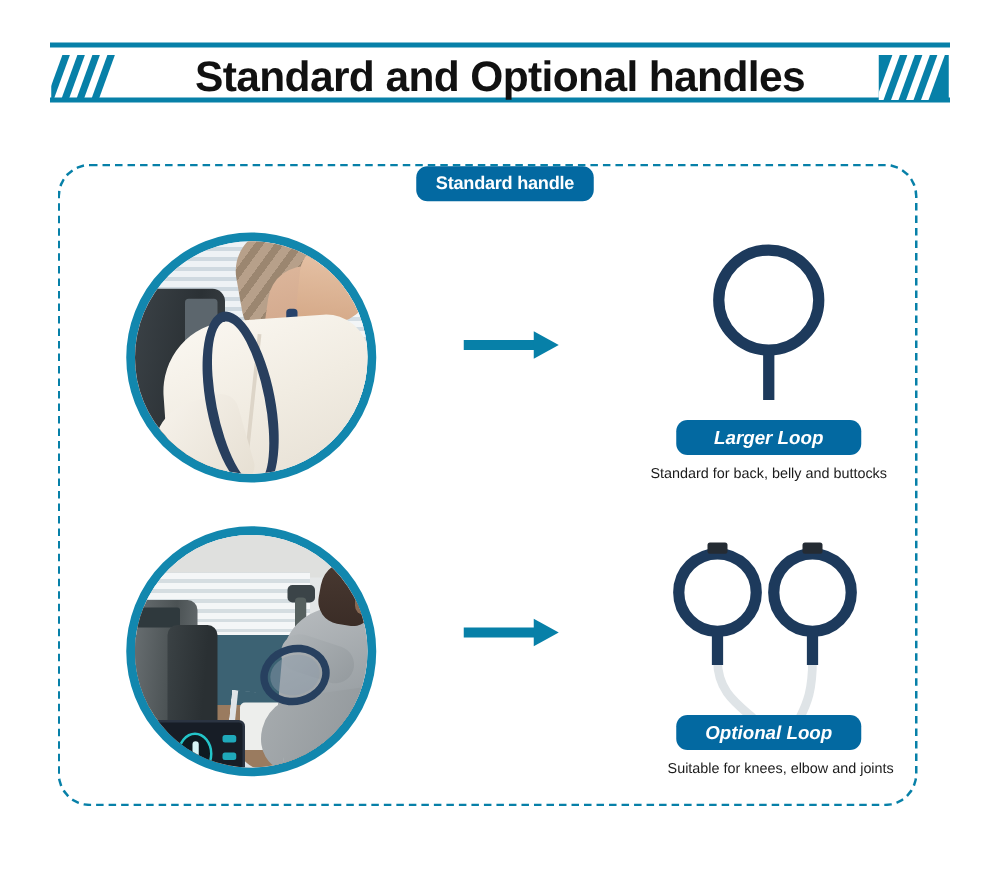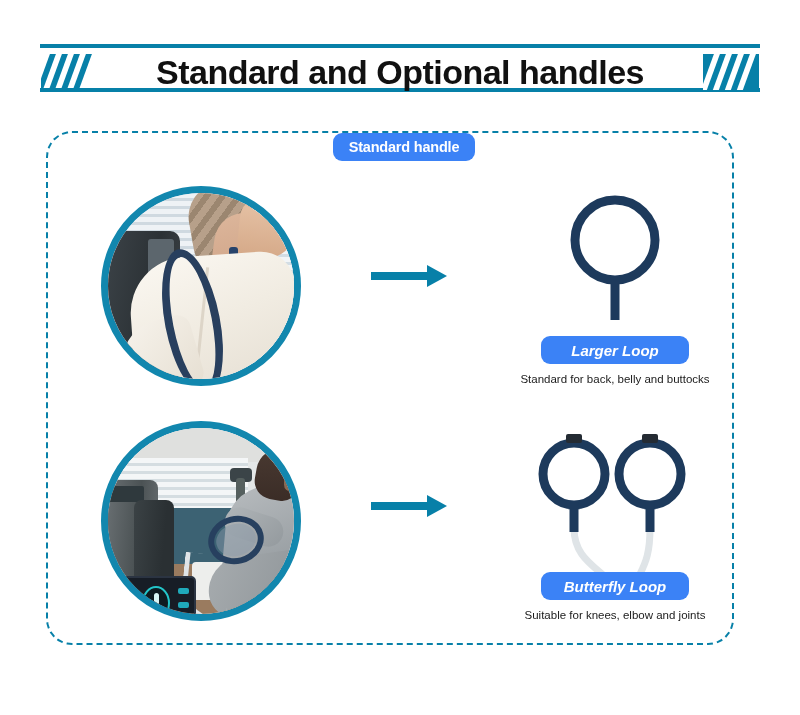--- a/index.html
+++ b/index.html
@@ -12,21 +12,21 @@
     background: #ffffff;
     font-family: "Liberation Sans", sans-serif;
     overflow: hidden;
     position: relative;
   }
 
   
   #header {
     position: absolute;
     left: 40px;
-    top: 44px;
+    top: 34px;
     width: 720px;
     height: 48px;
   }
   .rule {
     position: absolute;
     left: 0;
     width: 720px;
     height: 4px;
     background: #0780a8;
   }
@@ -78,21 +78,21 @@
     width: 688px;
     height: 514px;
     border: 2px dashed #0780a8;
     border-radius: 26px;
     box-sizing: border-box;
   }
 
   
   .badge {
     position: absolute;
-    background: #3b82f6;
+    background: #0369a1;
     color: #ffffff;
     border-radius: 9px;
     font-weight: bold;
     text-align: center;
     white-space: nowrap;
     display: flex;
     align-items: center;
     justify-content: center;
   }
   #badge-standard {
@@ -123,21 +123,21 @@
   
   .caption {
     position: absolute;
     width: 200px;
     text-align: center;
     font-size: 11.5px;
     color: #1b1b1b;
     line-height: 14px;
   }
   #caption-larger { left: 515px; top: 372px; }
-  #caption-butterfly { left: 515px; top: 608px; }
+  #caption-butterfly { left: 515px; top: 608px; text-align: right; }
 
   
   .photo {
     position: absolute;
     width: 200px;
     height: 200px;
     border-radius: 50%;
     border: 7px solid #1287ae;
     box-sizing: border-box;
     overflow: hidden;
@@ -596,14 +596,14 @@
     <circle cx="46" cy="50" r="31" fill="none" stroke="#1d3a5c" stroke-width="9"></circle>
     <rect x="41.5" y="78" width="9" height="30" fill="#1d3a5c"></rect>
     <rect x="38" y="10" width="16" height="9" rx="2" fill="#242b33"></rect>
 
     <circle cx="122" cy="50" r="31" fill="none" stroke="#1d3a5c" stroke-width="9"></circle>
     <rect x="117.5" y="78" width="9" height="30" fill="#1d3a5c"></rect>
     <rect x="114" y="10" width="16" height="9" rx="2" fill="#242b33"></rect>
   </svg>
 </div>
 
-<div class="badge" id="badge-butterfly">Butterfly Loop</div>
+<div class="badge" id="badge-butterfly">Optional Loop</div>
 <div class="caption" id="caption-butterfly">Suitable for knees, elbow and joints</div>
 
 </body></html>

